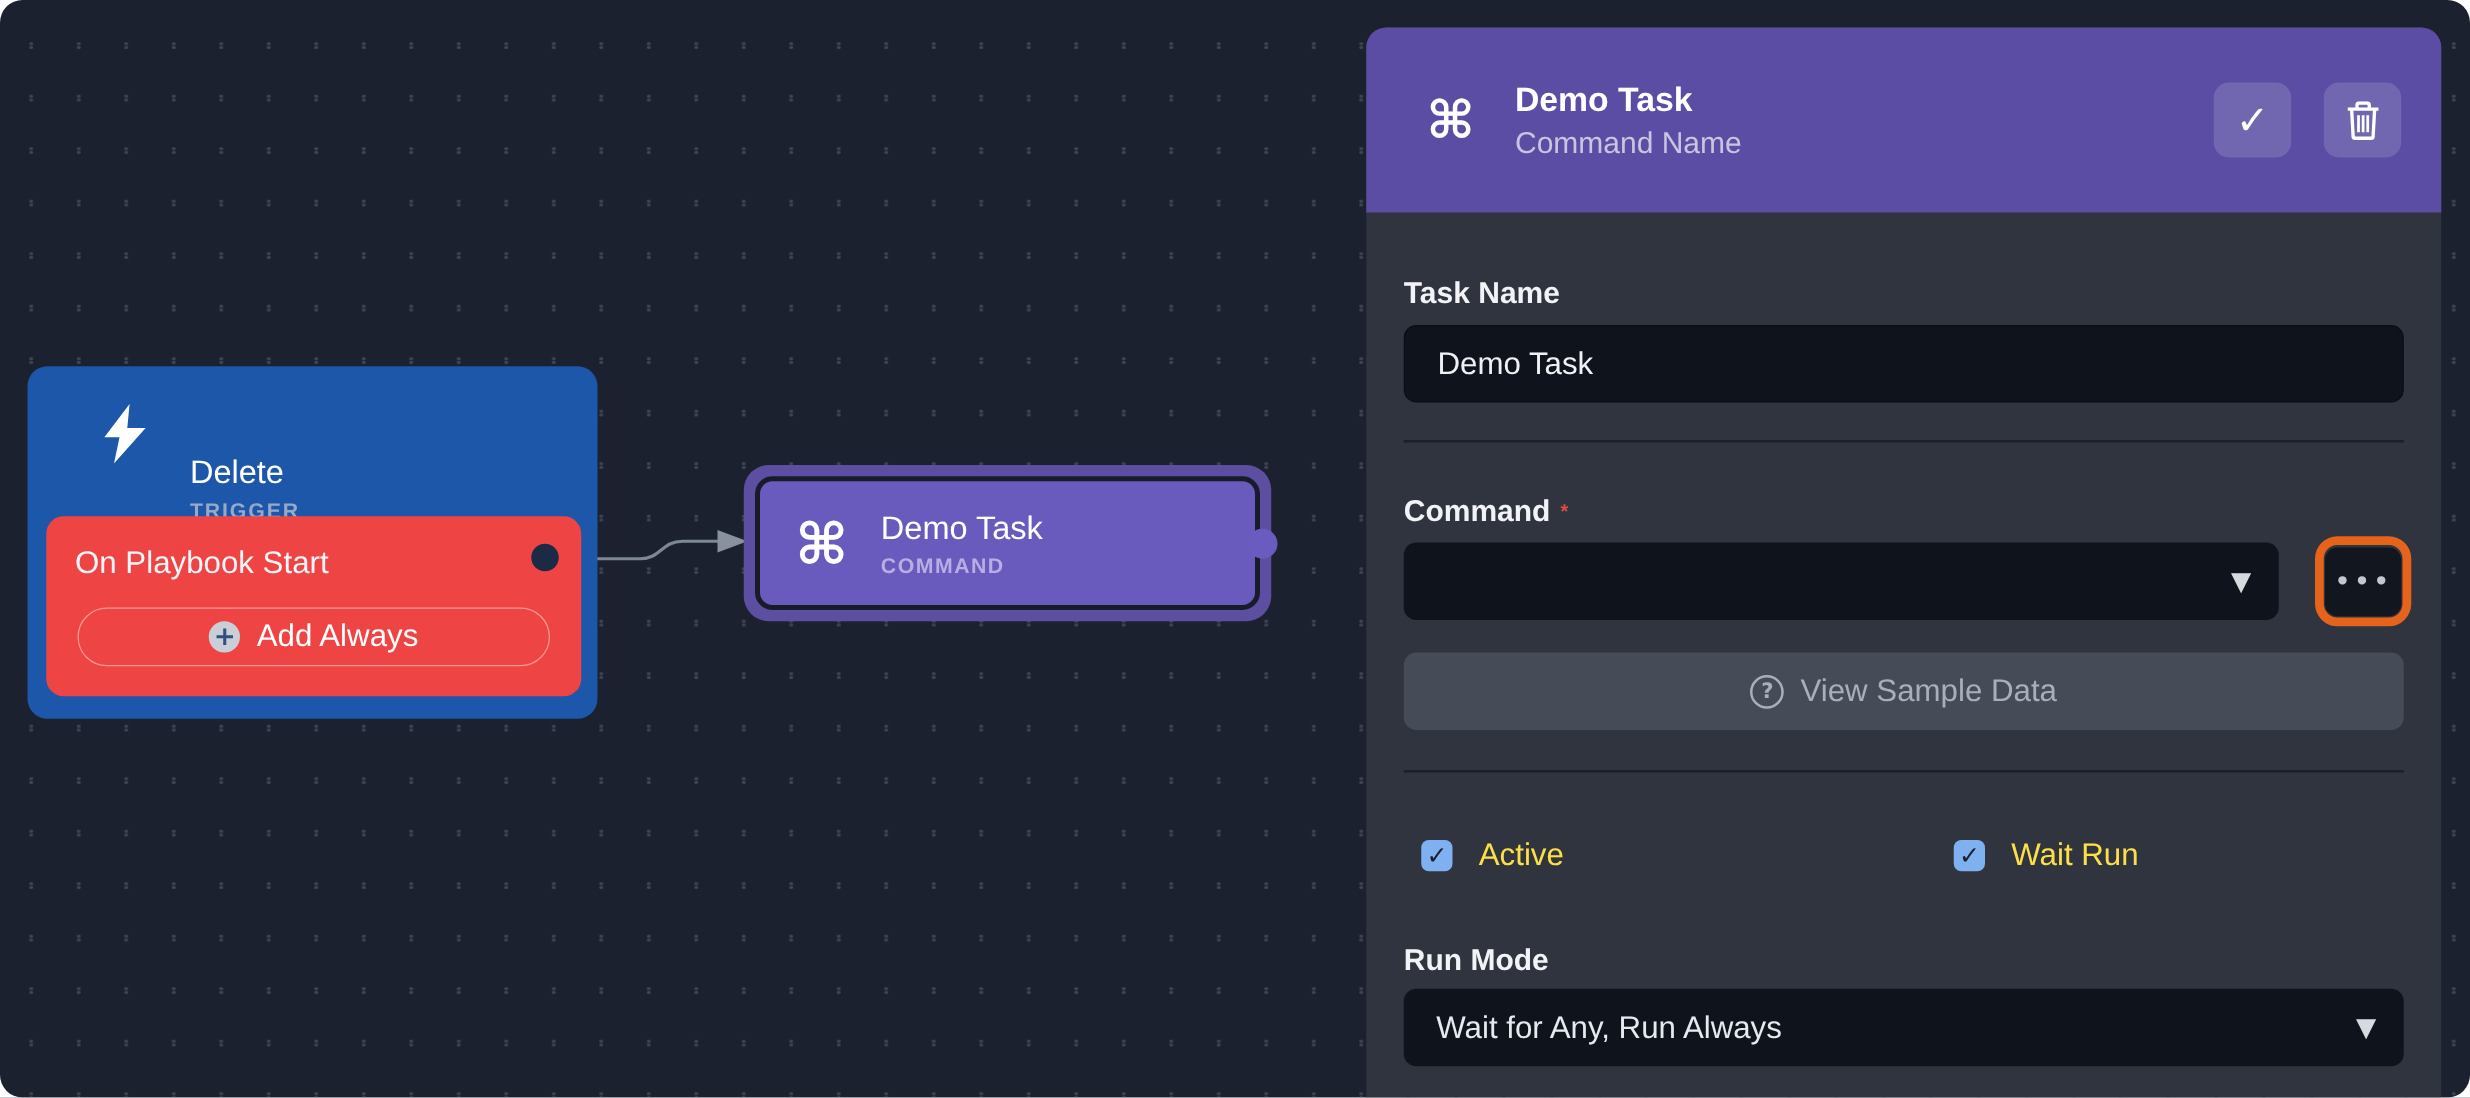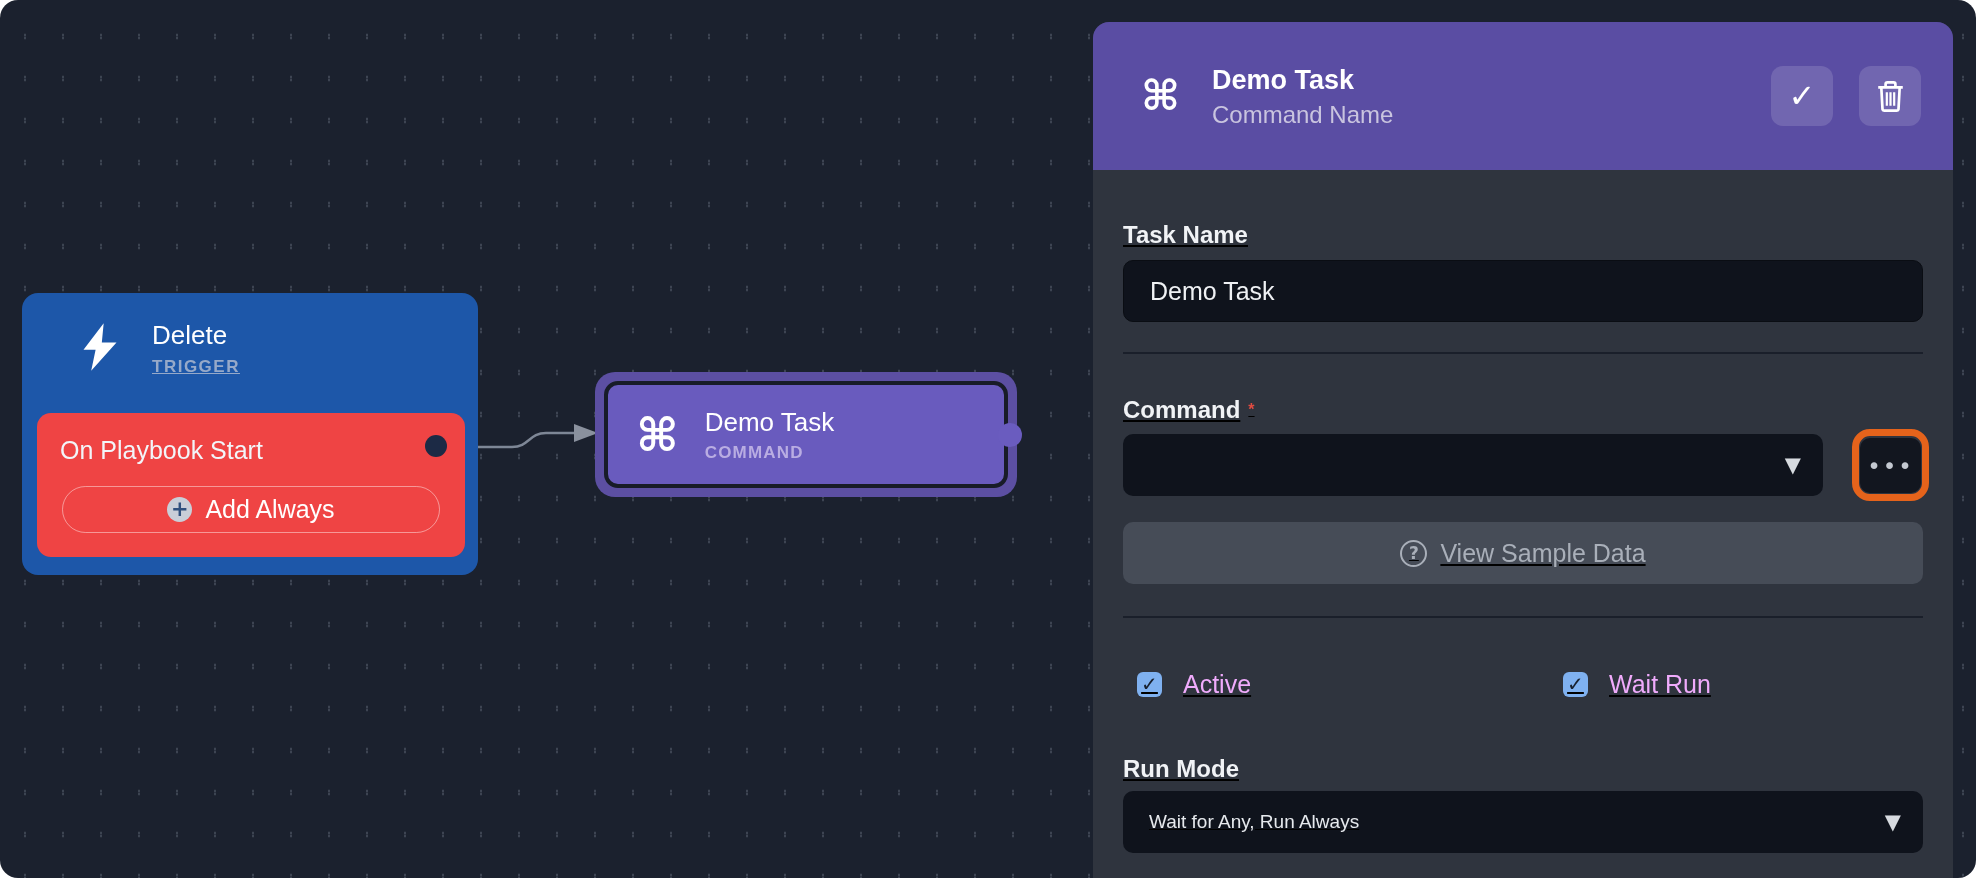--- a/index.html
+++ b/index.html
@@ -22,21 +22,21 @@
   }
 
   
   .trigger-node {
     position:absolute; left:22px; top:293px; width:456px; height:282px;
     background:#1d57a9; border-radius:16px;
   }
   .trigger-head { position:absolute; left:56px; top:27px; display:flex; align-items:flex-start; }
   .bolt { width:44px; height:50px; margin-top:2px; }
   .trig-texts { margin-left:30px; }
-  .node-title { font-size:26px; color:#ffffff; line-height:30px; }
+  .node-title { font-size:26px; color:#ffffff; line-height:30px;margin-top:42px; }
   .node-type  { font-size:17px; font-weight:bold; letter-spacing:1.5px; color:#96a9c9; margin-top:7px;text-decoration:underline; }
   .trigger-inner {
     position:absolute; left:15px; top:120px; width:428px; height:144px;
     background:#ef4444; border-radius:14px;
   }
   .trig-item-label { position:absolute; left:23px; top:23px; font-size:25px; color:#f2f5f9; }
   .out-dot {
     position:absolute; left:388px; top:22px; width:22px; height:22px;
     border-radius:50%; background:#1c2a45;
   }
@@ -83,21 +83,21 @@
   .header-subtitle { font-size:24px; color:#c9c4df; margin-top:5px; }
   .header-spacer { flex:1; }
   .header-btn {
     width:62px; height:60px; border:none; border-radius:12px;
     background:rgba(255,255,255,.14); color:#ffffff;
     display:flex; align-items:center; justify-content:center;
     margin-left:26px; cursor:pointer;
   }
   .check-glyph { font-size:32px; font-weight:bold; color:#ffffff; }
 
-  .panel-body { padding:0 30px;text-decoration:underline; }
+  .panel-body { padding:0 30px; }
   .field-label { margin-top:50px; font-size:24px; font-weight:bold; color:#f1f3f6; line-height:30px; }
   .req { color:#e14b41; margin-left:8px; font-weight:bold; }
   .text-input {
     margin-top:10px; width:100%; height:62px; background:#0f131c;
     border:1px solid #0a0d13; border-radius:10px; color:#eff1f4;
     font-size:25px; padding:0 26px; outline:none;
     font-family:"Liberation Sans","DejaVu Sans",sans-serif;
   }
   .divider { margin-top:30px; border-top:2px solid #1a1f2a; }
   .divider-2 { margin-top:32px; border-top:2px solid #1a1f2a; }
@@ -135,24 +135,24 @@
   }
 
   .checkbox-row { margin-top:52px; display:flex; }
   .cb-item { width:50%; display:flex; align-items:center; cursor:pointer; }
   .cb-item-1 { padding-left:14px; }
   .cb-item-2 { padding-left:40px; }
   .checkbox {
     width:25px; height:25px; border-radius:6px; background:#7fb1f0;
     color:#18202e; font-size:20px; font-weight:bold; line-height:25px; text-align:center;
   }
-  .cb-label { margin-left:21px; font-size:25px; color:#f0abfc; }
+  .cb-label { margin-left:21px; font-size:25px; color:#fde047; }
 
   .runmode-select { margin-top:7px; }
-  .select-value { font-size:19px; color:#e6e9ed; }
+  .select-value { font-size:25px; color:#e6e9ed; }
 </style>
 </head>
 <body>
 
 <div class="app">
   <div class="grid"></div>
 
   <svg class="edge-svg" width="1976" height="878">
     <path d="M436 447 L512 447 C529 447 529 433 546 433 L576 433" fill="none" stroke="#7e8796" stroke-width="2.5"></path>
     <polygon points="574,424 598,433 574,442" fill="#8a919e"></polygon>

